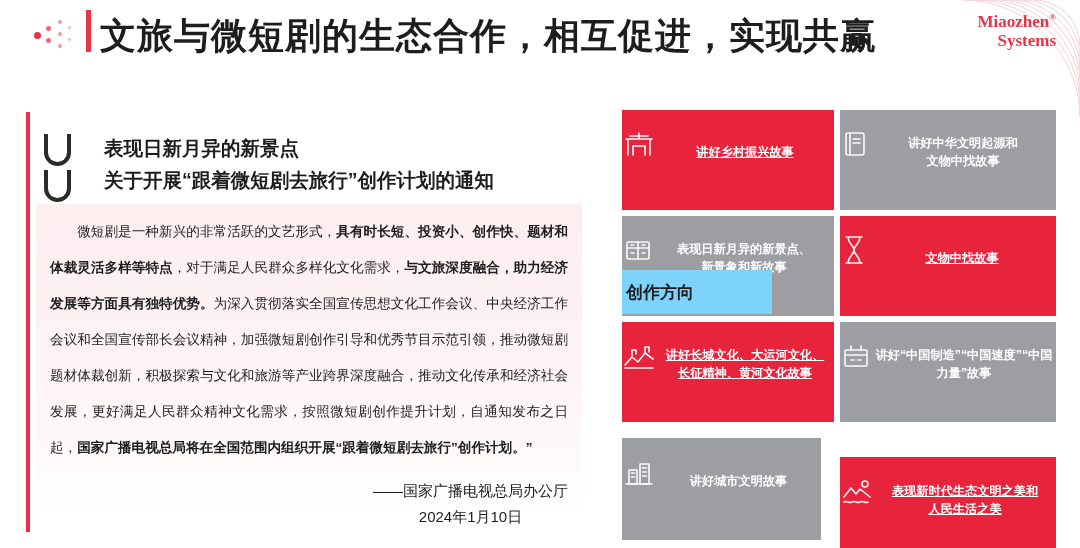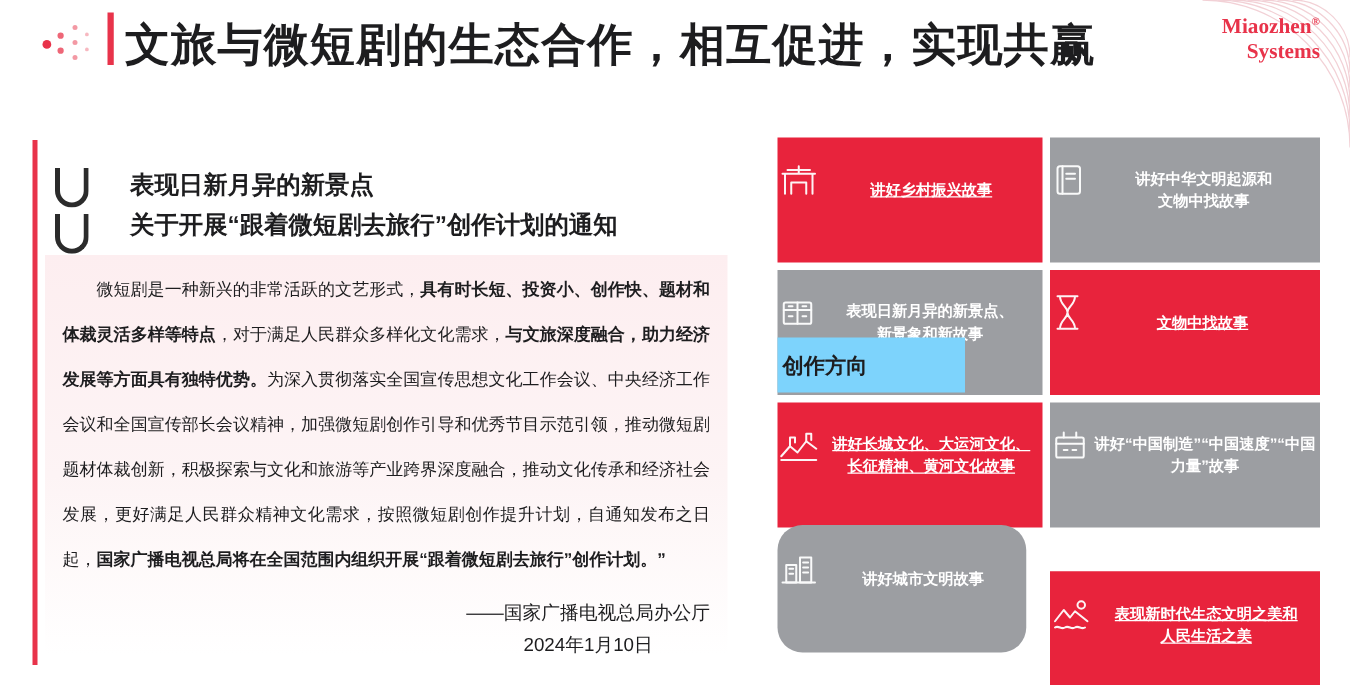--- a/index.html
+++ b/index.html
@@ -311,21 +311,21 @@
         <div class="icon"><svg width="32" height="30" viewBox="0 0 32 30">
             <g stroke="#ffffff" stroke-width="1.6" fill="none" stroke-linecap="round" stroke-linejoin="round">
               <rect x="5" y="9" width="22" height="16" rx="1.5"></rect>
               <path d="M5 14h22M11 9V5M21 9V5M11 19h3M18 19h3"></path>
             </g>
           </svg></div>
         <div class="label">
           <div>讲好“中国制造”“中国速度”“中国力量”故事</div>
         </div>
       </div>
-      <div class="cell gray" style="left: 0px; top: 310px; width: 199px; height: 102px; border-radius: 20px;">
+      <div class="cell gray" style="left: 0px; top: 328px; width: 199px; height: 102px;">
         <div class="icon"><svg width="34" height="30" viewBox="0 0 34 30">
             <g stroke="#ffffff" stroke-width="1.6" fill="none" stroke-linecap="round" stroke-linejoin="round">
               <path d="M4 26h26"></path>
               <rect x="7" y="12" width="8" height="14"></rect>
               <rect x="18" y="6" width="9" height="20"></rect>
               <path d="M9.5 15h3M9.5 19h3M20.5 10h4M20.5 14h4M20.5 18h4"></path>
             </g>
           </svg></div>
         <div class="label">
           <div>讲好城市文明故事</div>

